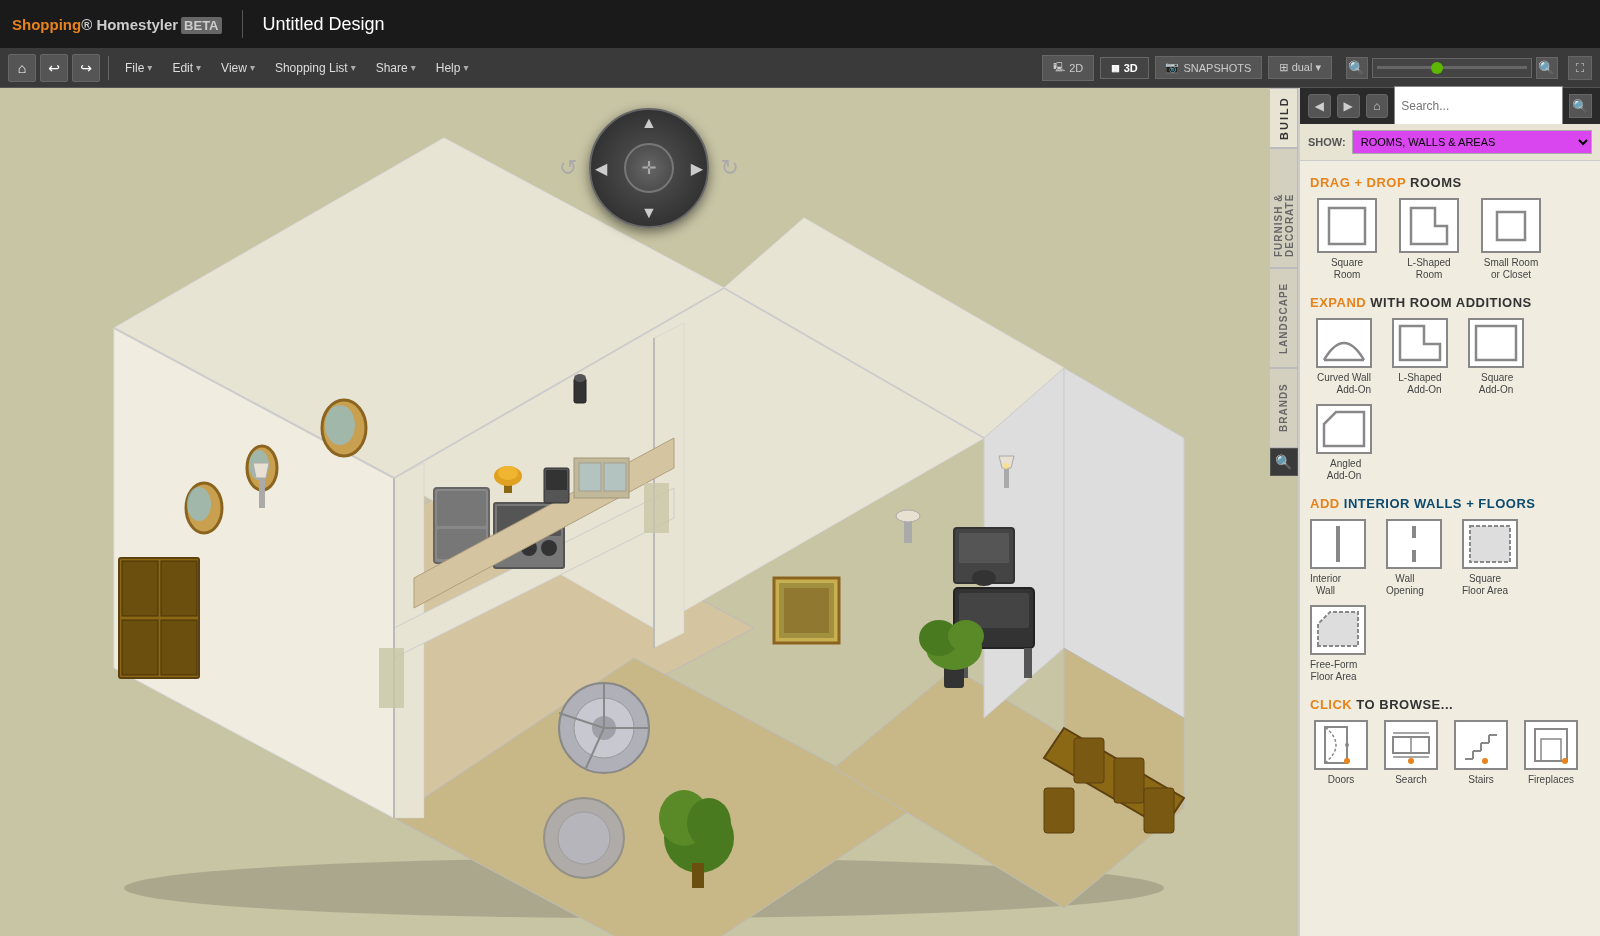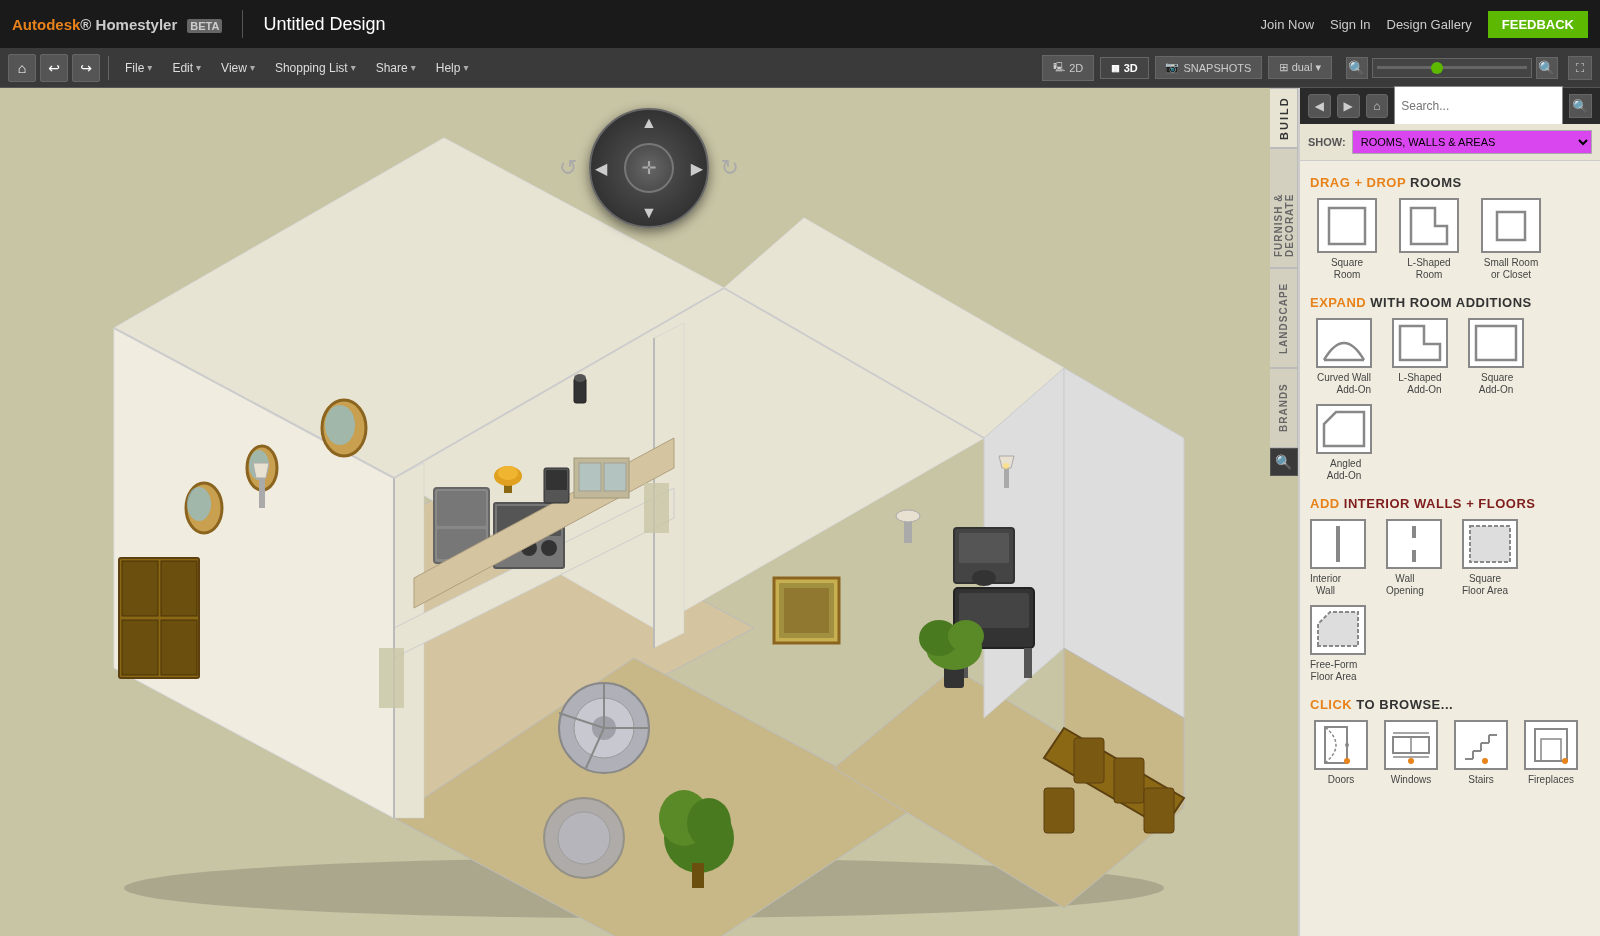--- a/index.html
+++ b/index.html
@@ -255,30 +255,24 @@
     #canvas-area {
       background-color: #c8c5a5;
     }
   </style>
 </head>
 <body>
 
 <div id="top-bar">
   <div id="logo-area">
     <span id="logo-text">
-      <span style="color:#e8821a;">Autodesk</span><span style="color:#ccc;">® Homestyler</span><span id="logo-beta" style="font-size:11px;background:#666;color:#ccc;padding:1px 3px;border-radius:2px;margin-left:10px;">BETA</span>
+      <span style="color:#e8821a;">Shopping</span><span style="color:#ccc;">® Homestyler</span><span id="logo-beta" style="font-size:13px;background:#666;color:#ccc;padding:1px 3px;border-radius:2px;margin-left:3px;">BETA</span>
     </span>
     <div id="divider"></div>
     <span id="design-title">Untitled Design</span>
-  </div>
-  <div id="top-right">
-    <a href="#">Join Now</a>
-    <a href="#">Sign In</a>
-    <a href="#">Design Gallery</a>
-    <button id="feedback-btn">FEEDBACK</button>
   </div>
 </div>
 
 <div id="toolbar">
   <button class="toolbar-icon-btn">⌂</button>
   <button class="toolbar-icon-btn">↩</button>
   <button class="toolbar-icon-btn">↪</button>
   <div class="toolbar-separator"></div>
   <div class="toolbar-menu-item">File <span class="toolbar-arrow">▾</span></div>
   <div class="toolbar-menu-item">Edit <span class="toolbar-arrow">▾</span></div>
@@ -572,21 +566,21 @@
             <svg width="48" height="42" viewBox="0 0 48 42">
               <polygon points="4,38 4,16 16,4 44,4 44,38" fill="none" stroke="#888" stroke-width="2.5"></polygon>
             </svg>
           </div>
           <span class="addition-label">Angled<br>Add-On</span>
         </div>
       </div>
 
       <div class="section-title" style="margin-top:4px;">
         <span class="highlight" style="color:#e8821a;">ADD</span>
-        <span class="normal" style="color:#7f1d1d;">INTERIOR WALLS + FLOORS</span>
+        <span class="normal" style="color:#0c4a6e;">INTERIOR WALLS + FLOORS</span>
       </div>
       <div class="interior-grid">
 
         <div class="interior-item">
           <div class="interior-shape">
             <svg width="48" height="44" viewBox="0 0 48 44">
               <line x1="24" y1="4" x2="24" y2="40" stroke="#888" stroke-width="4"></line>
             </svg>
           </div>
           <span class="interior-label">Interior<br>Wall</span>
@@ -642,21 +636,21 @@
         <div class="browse-item">
           <div class="browse-shape">
             <svg width="48" height="44" viewBox="0 0 48 44">
               <rect x="6" y="14" width="36" height="16" fill="none" stroke="#888" stroke-width="2"></rect>
               <line x1="24" y1="14" x2="24" y2="30" stroke="#888" stroke-width="1.5"></line>
               <circle cx="24" cy="38" r="3" fill="#e8821a"></circle>
               <line x1="6" y1="10" x2="42" y2="10" stroke="#888" stroke-width="1.5"></line>
               <line x1="6" y1="34" x2="42" y2="34" stroke="#888" stroke-width="1.5"></line>
             </svg>
           </div>
-          <span class="browse-label">Windows</span>
+          <span class="browse-label">Search</span>
         </div>
 
         <div class="browse-item">
           <div class="browse-shape">
             <svg width="48" height="44" viewBox="0 0 48 44">
               <line x1="8" y1="36" x2="16" y2="36" stroke="#888" stroke-width="2"></line>
               <line x1="16" y1="36" x2="16" y2="28" stroke="#888" stroke-width="2"></line>
               <line x1="16" y1="28" x2="24" y2="28" stroke="#888" stroke-width="2"></line>
               <line x1="24" y1="28" x2="24" y2="20" stroke="#888" stroke-width="2"></line>
               <line x1="24" y1="20" x2="32" y2="20" stroke="#888" stroke-width="2"></line>

